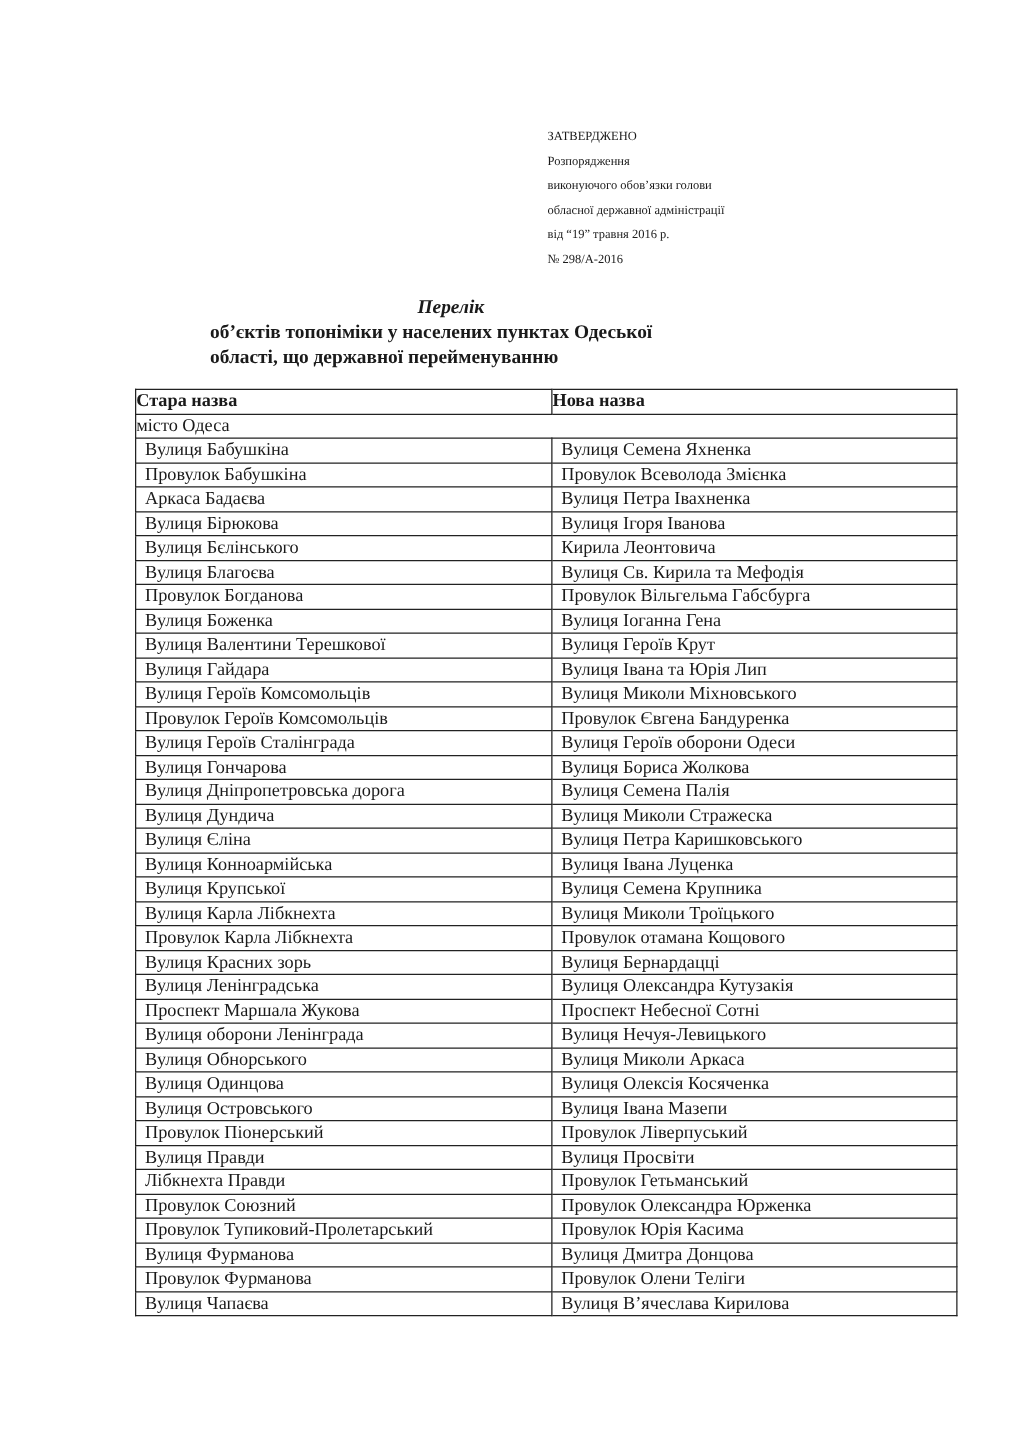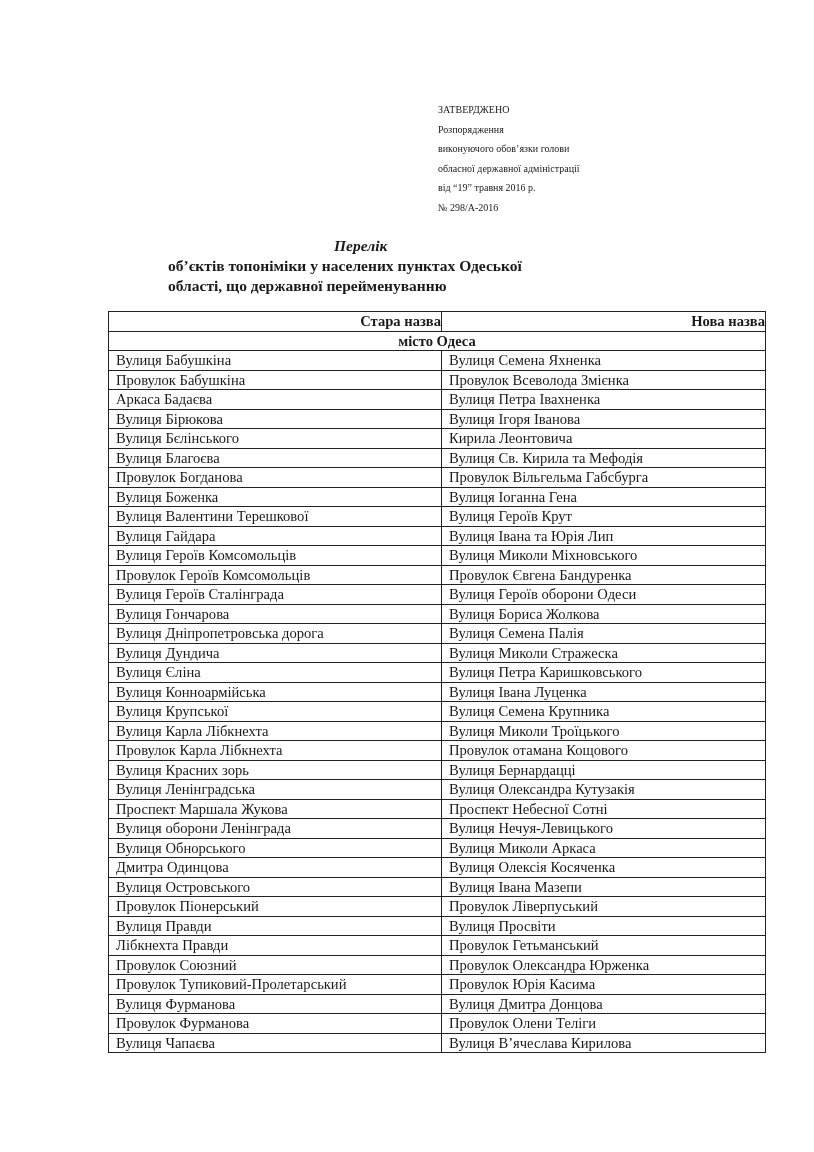--- a/index.html
+++ b/index.html
@@ -48,27 +48,26 @@
   table.rename td, table.rename th {
     border: 1px solid #222;
     height: 18.5px;
     padding: 0 0 0 7px;
     line-height: 18px;
     white-space: nowrap;
     overflow: hidden;
   }
   table.rename th {
     font-weight: bold;
-    text-align: right;
+    text-align: left;
     padding: 0;
     margin-top: 42px;
   }
   table.rename td.section {
-    text-align: center;
-    font-weight: bold;
+    font-weight: normal;
     padding: 0;
   }
   col.c1 { width: 333px; }
   col.c2 { width: 324px; }
 </style>
 </head>
 <body>
 
 <div class="approval">
   <div>ЗАТВЕРДЖЕНО</div>
@@ -198,21 +197,21 @@
       </tr>
       <tr>
         <td>Вулиця оборони Ленінграда</td>
         <td>Вулиця Нечуя-Левицького</td>
       </tr>
       <tr>
         <td>Вулиця Обнорського</td>
         <td>Вулиця Миколи Аркаса</td>
       </tr>
       <tr>
-        <td>Дмитра Одинцова</td>
+        <td>Вулиця Одинцова</td>
         <td>Вулиця Олексія Косяченка</td>
       </tr>
       <tr>
         <td>Вулиця Островського</td>
         <td>Вулиця Івана Мазепи</td>
       </tr>
       <tr>
         <td>Провулок Піонерський</td>
         <td>Провулок Ліверпуський</td>
       </tr>

